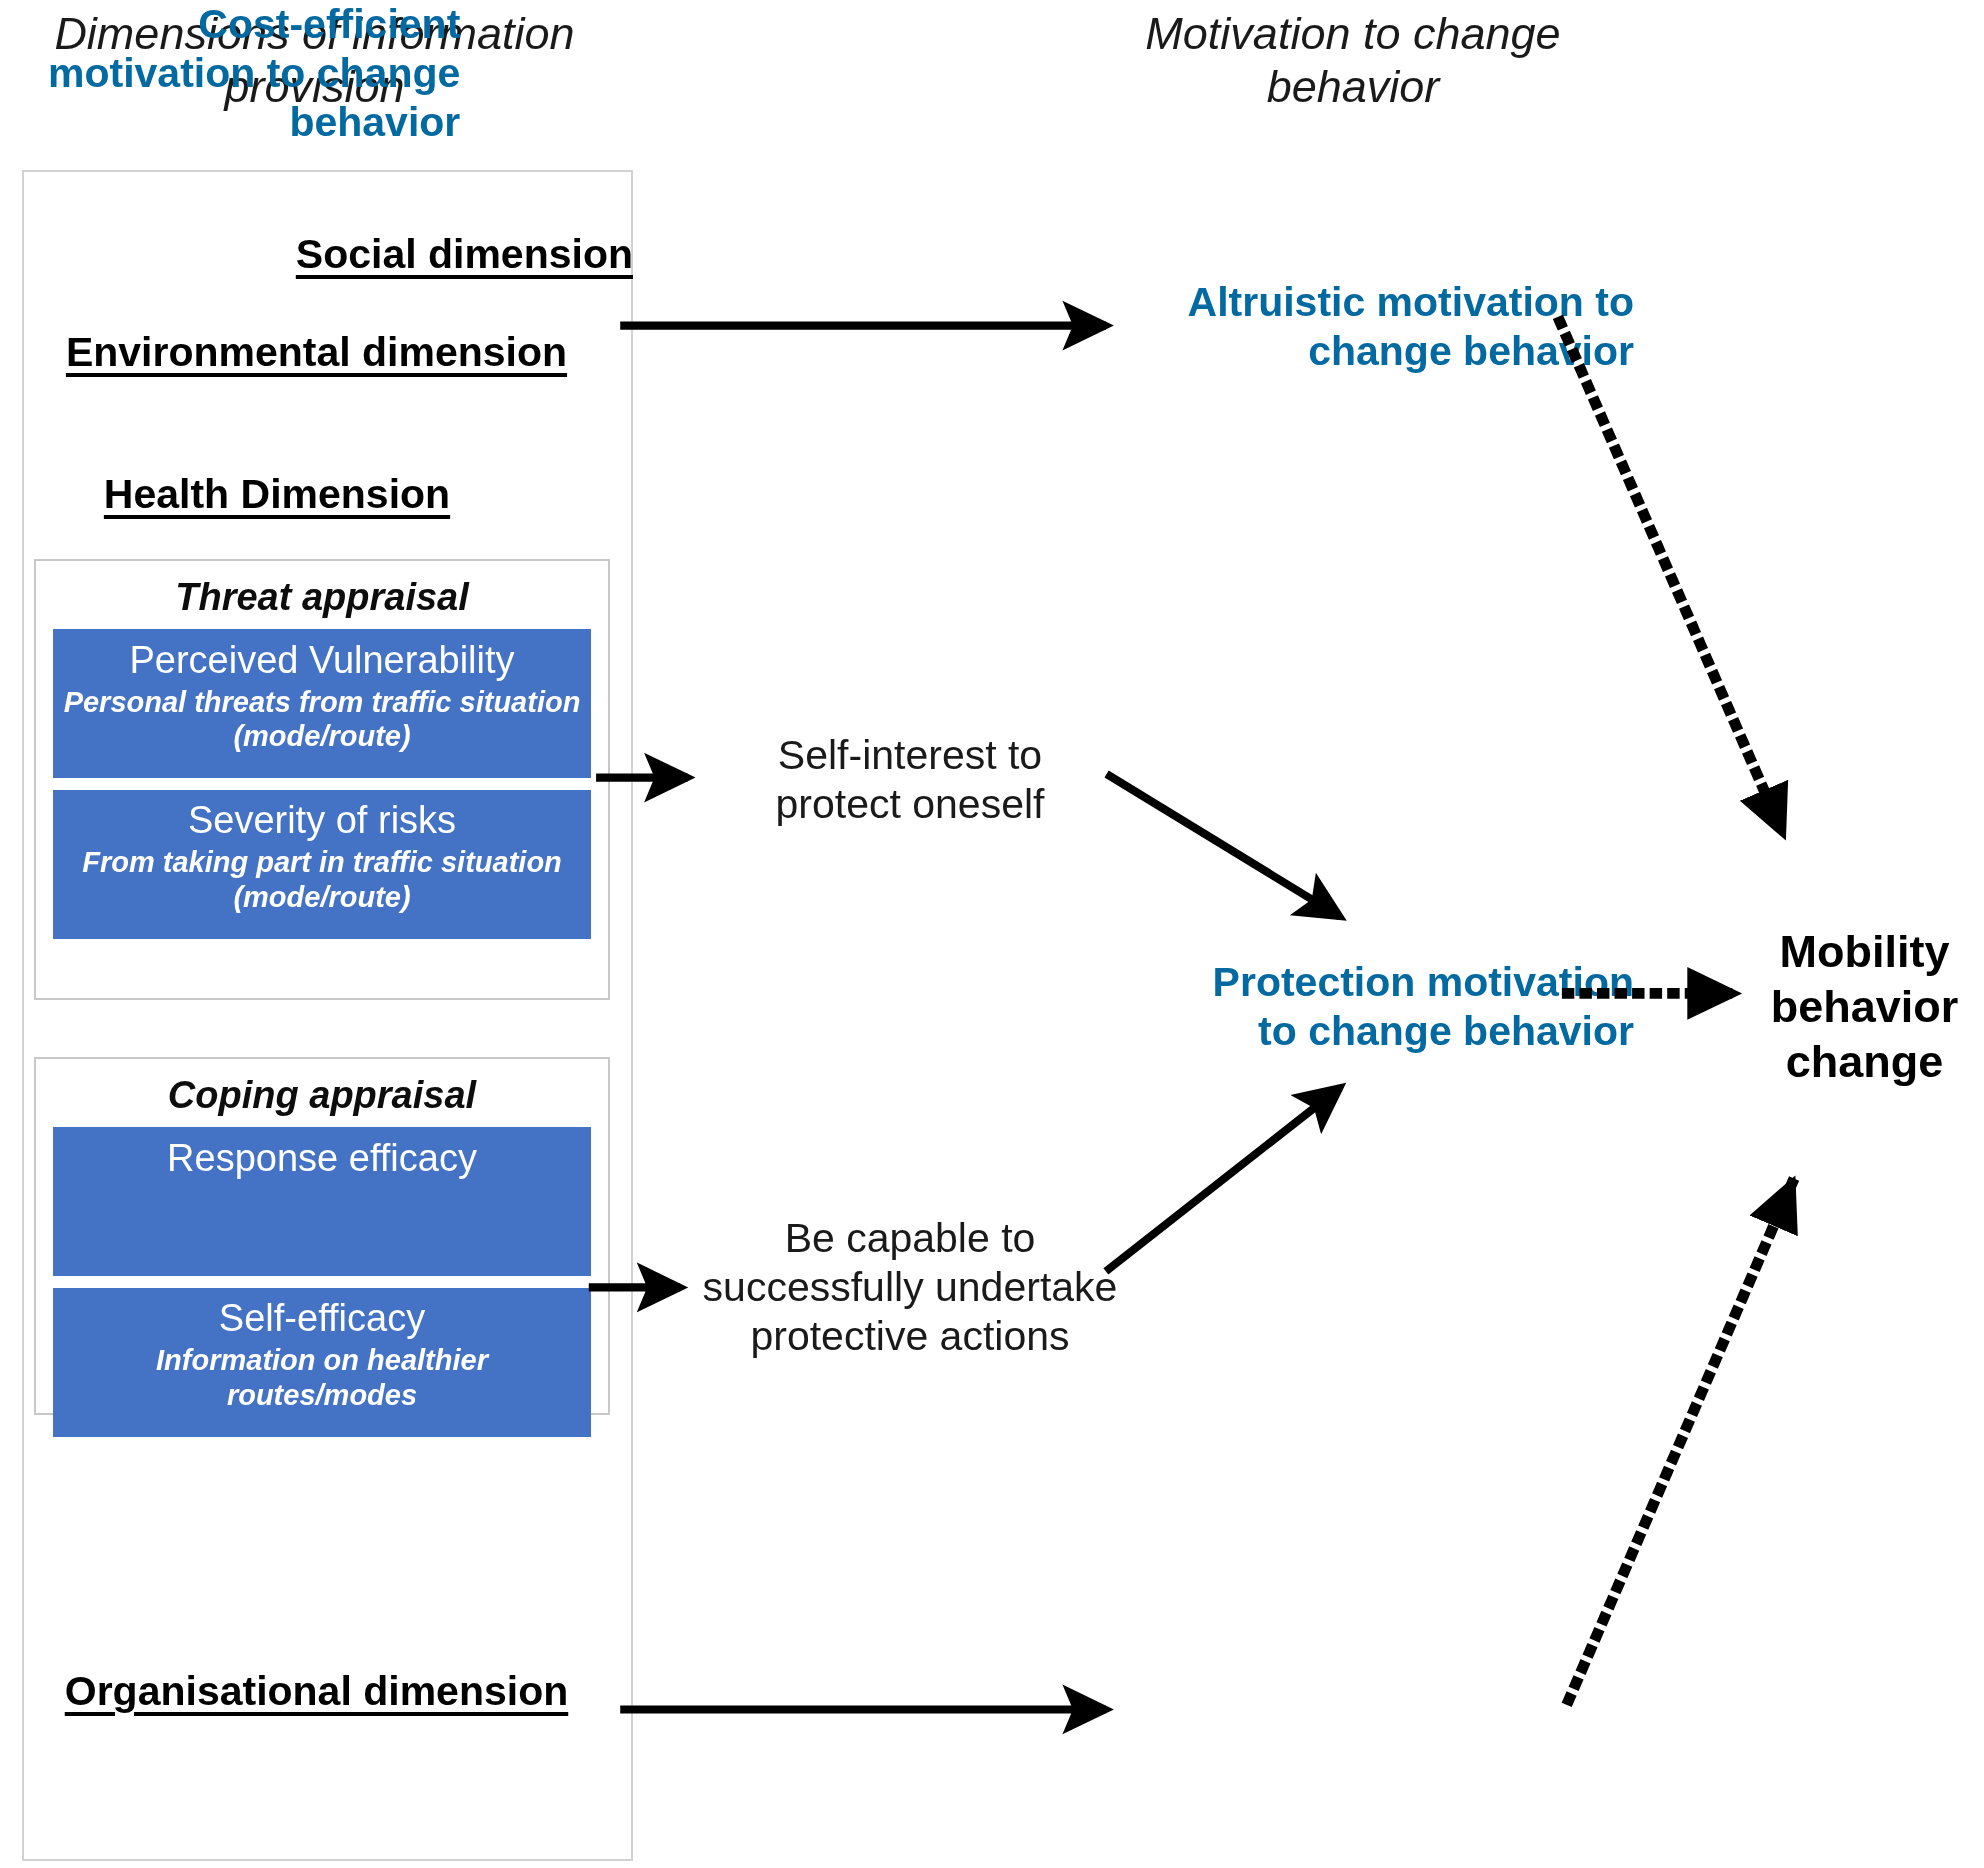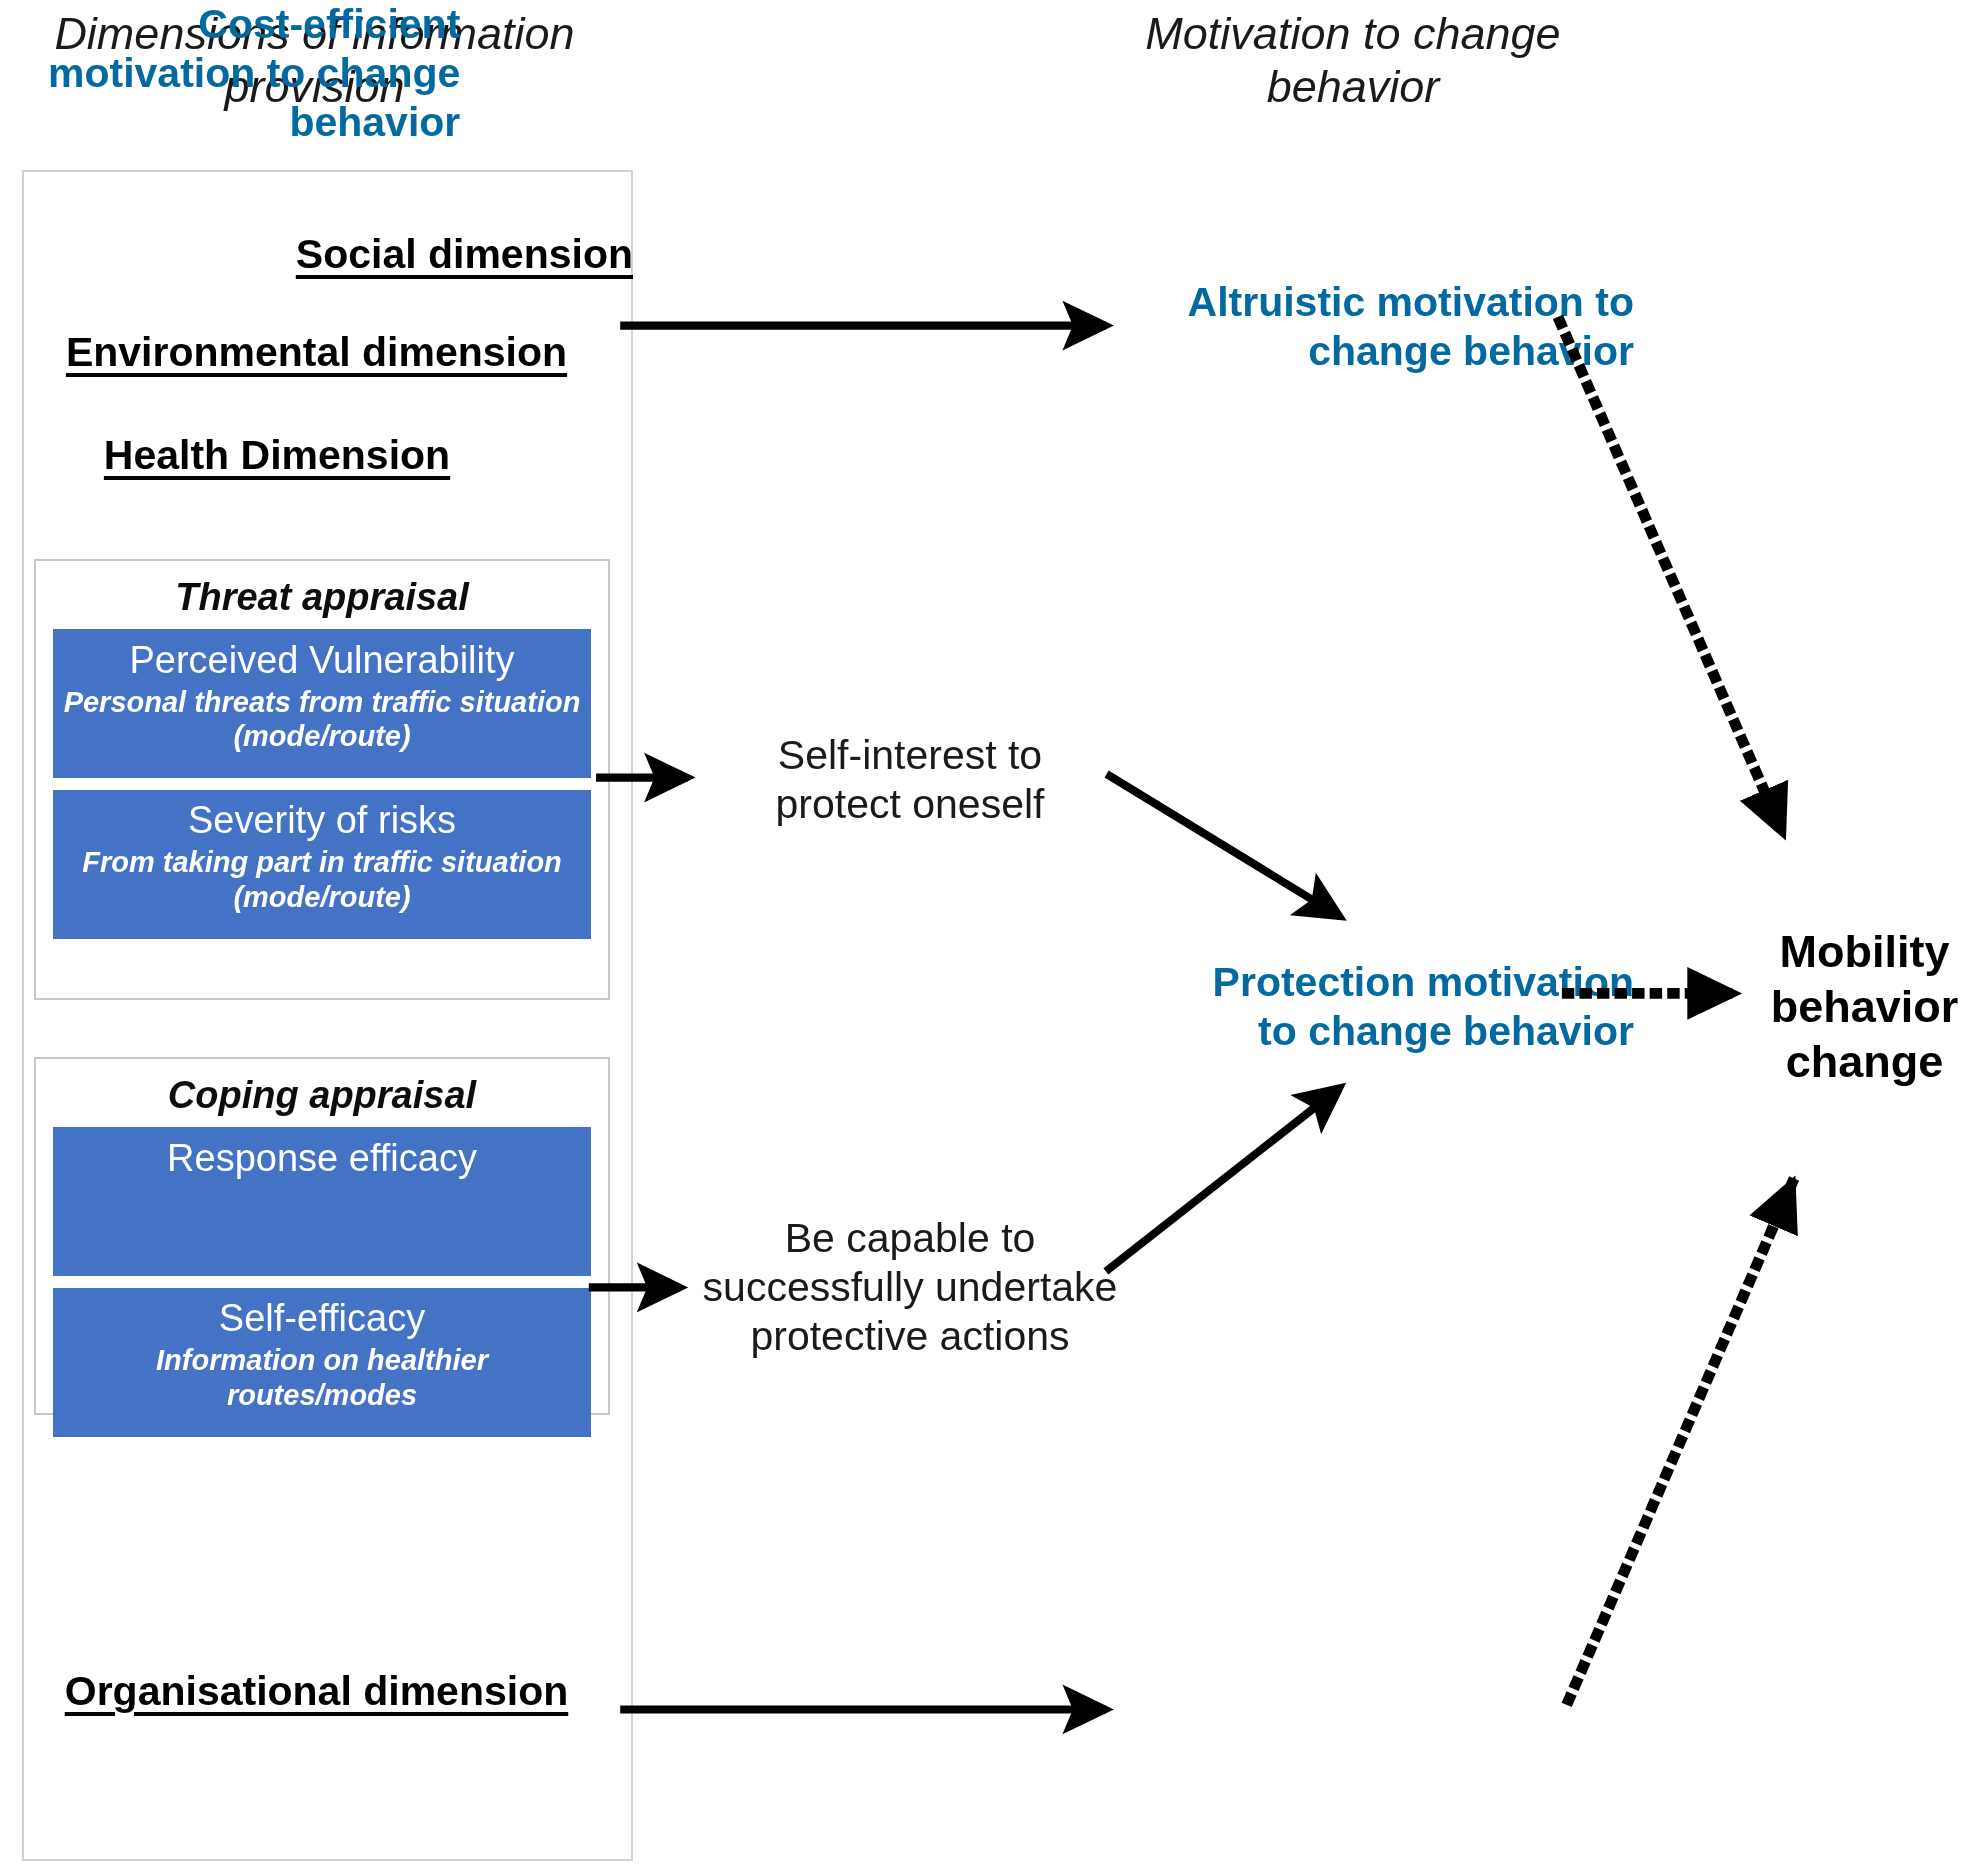--- a/index.html
+++ b/index.html
@@ -50,21 +50,21 @@
     font-weight: bold;
     text-align: center;
     text-decoration: underline;
     text-underline-offset: 6.6px;
     text-decoration-thickness: 3.7px;
     color: #000000;
     white-space: nowrap;
   }
   #dim-social        { left: 0;   top: 231px;  width: 633px; text-align: right; }
   #dim-environmental { left: 0;   top: 329px;  width: 633px; }
-  #dim-health        { left: 0;   top: 432px;  width: 554px; text-decoration: underline; }
+  #dim-health        { left: 0;   top: 471px;  width: 554px; text-decoration: underline; }
   #dim-organisational{ left: 0;   top: 1668px; width: 633px; }
 
   
   .appraisal-box {
     position: absolute;
     left: 34px;
     width: 576px;
     border: 2.2px solid #c8c8c8;
     background: #ffffff;
     box-sizing: border-box;

